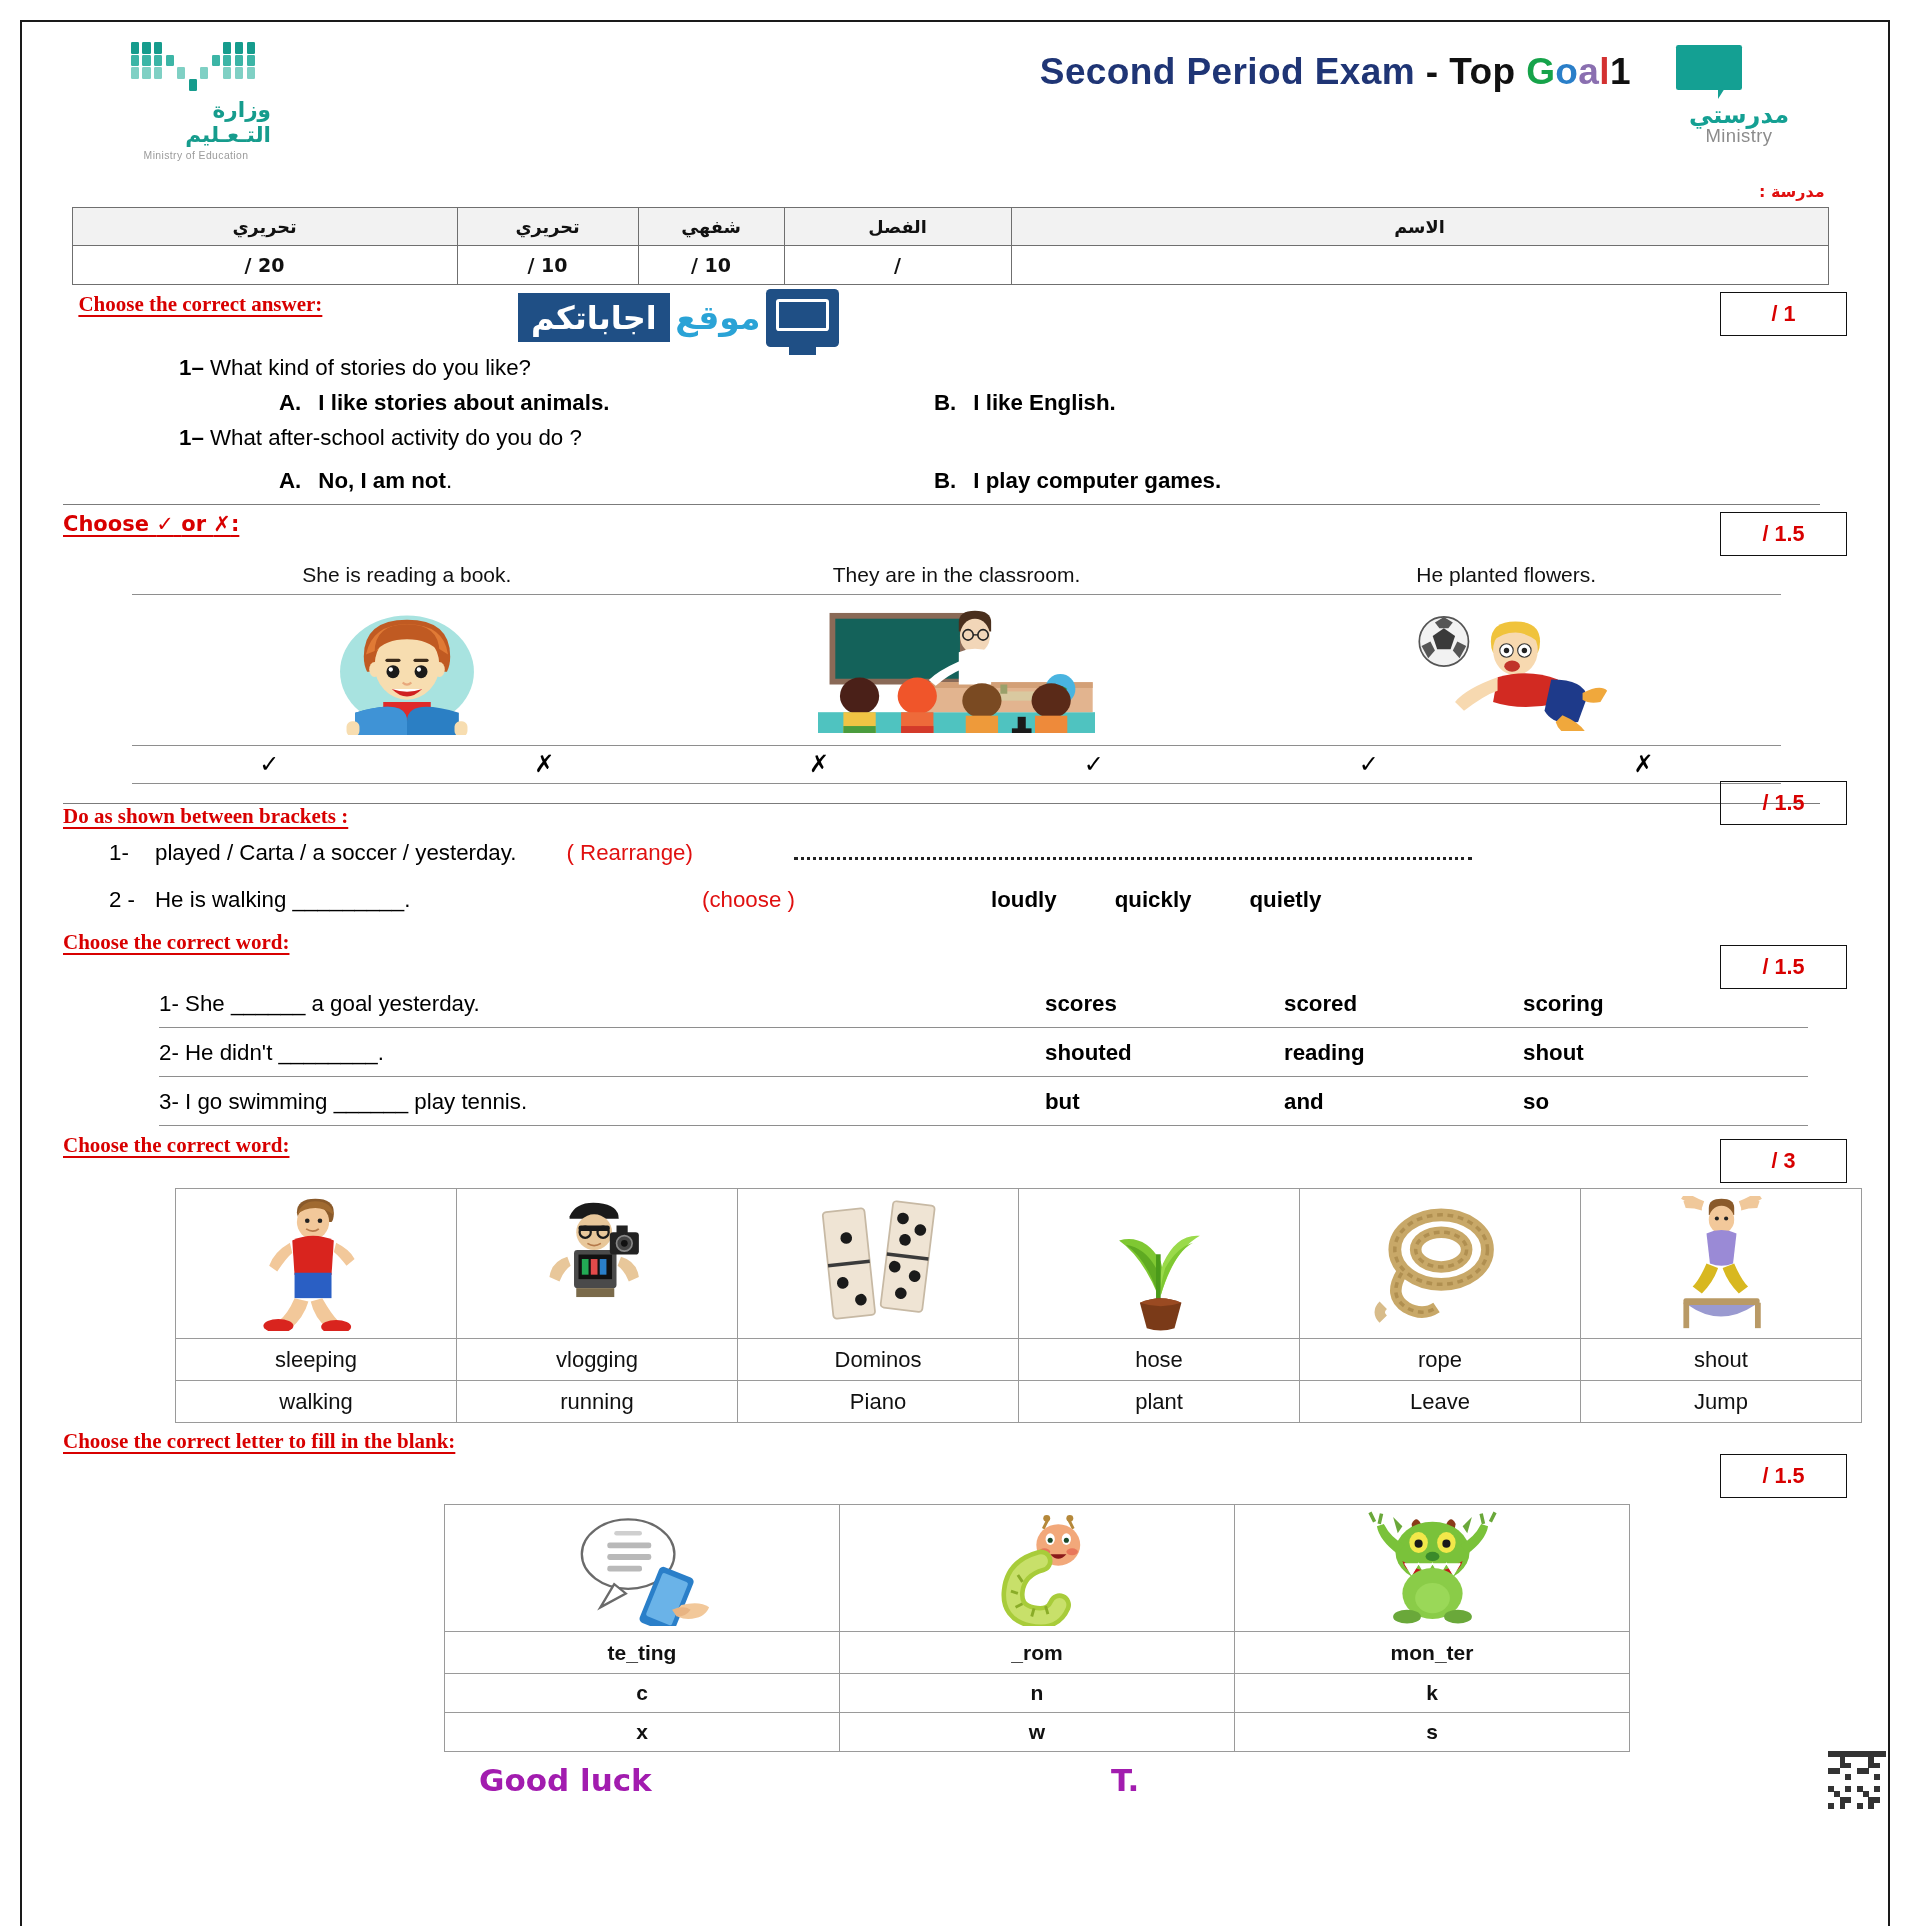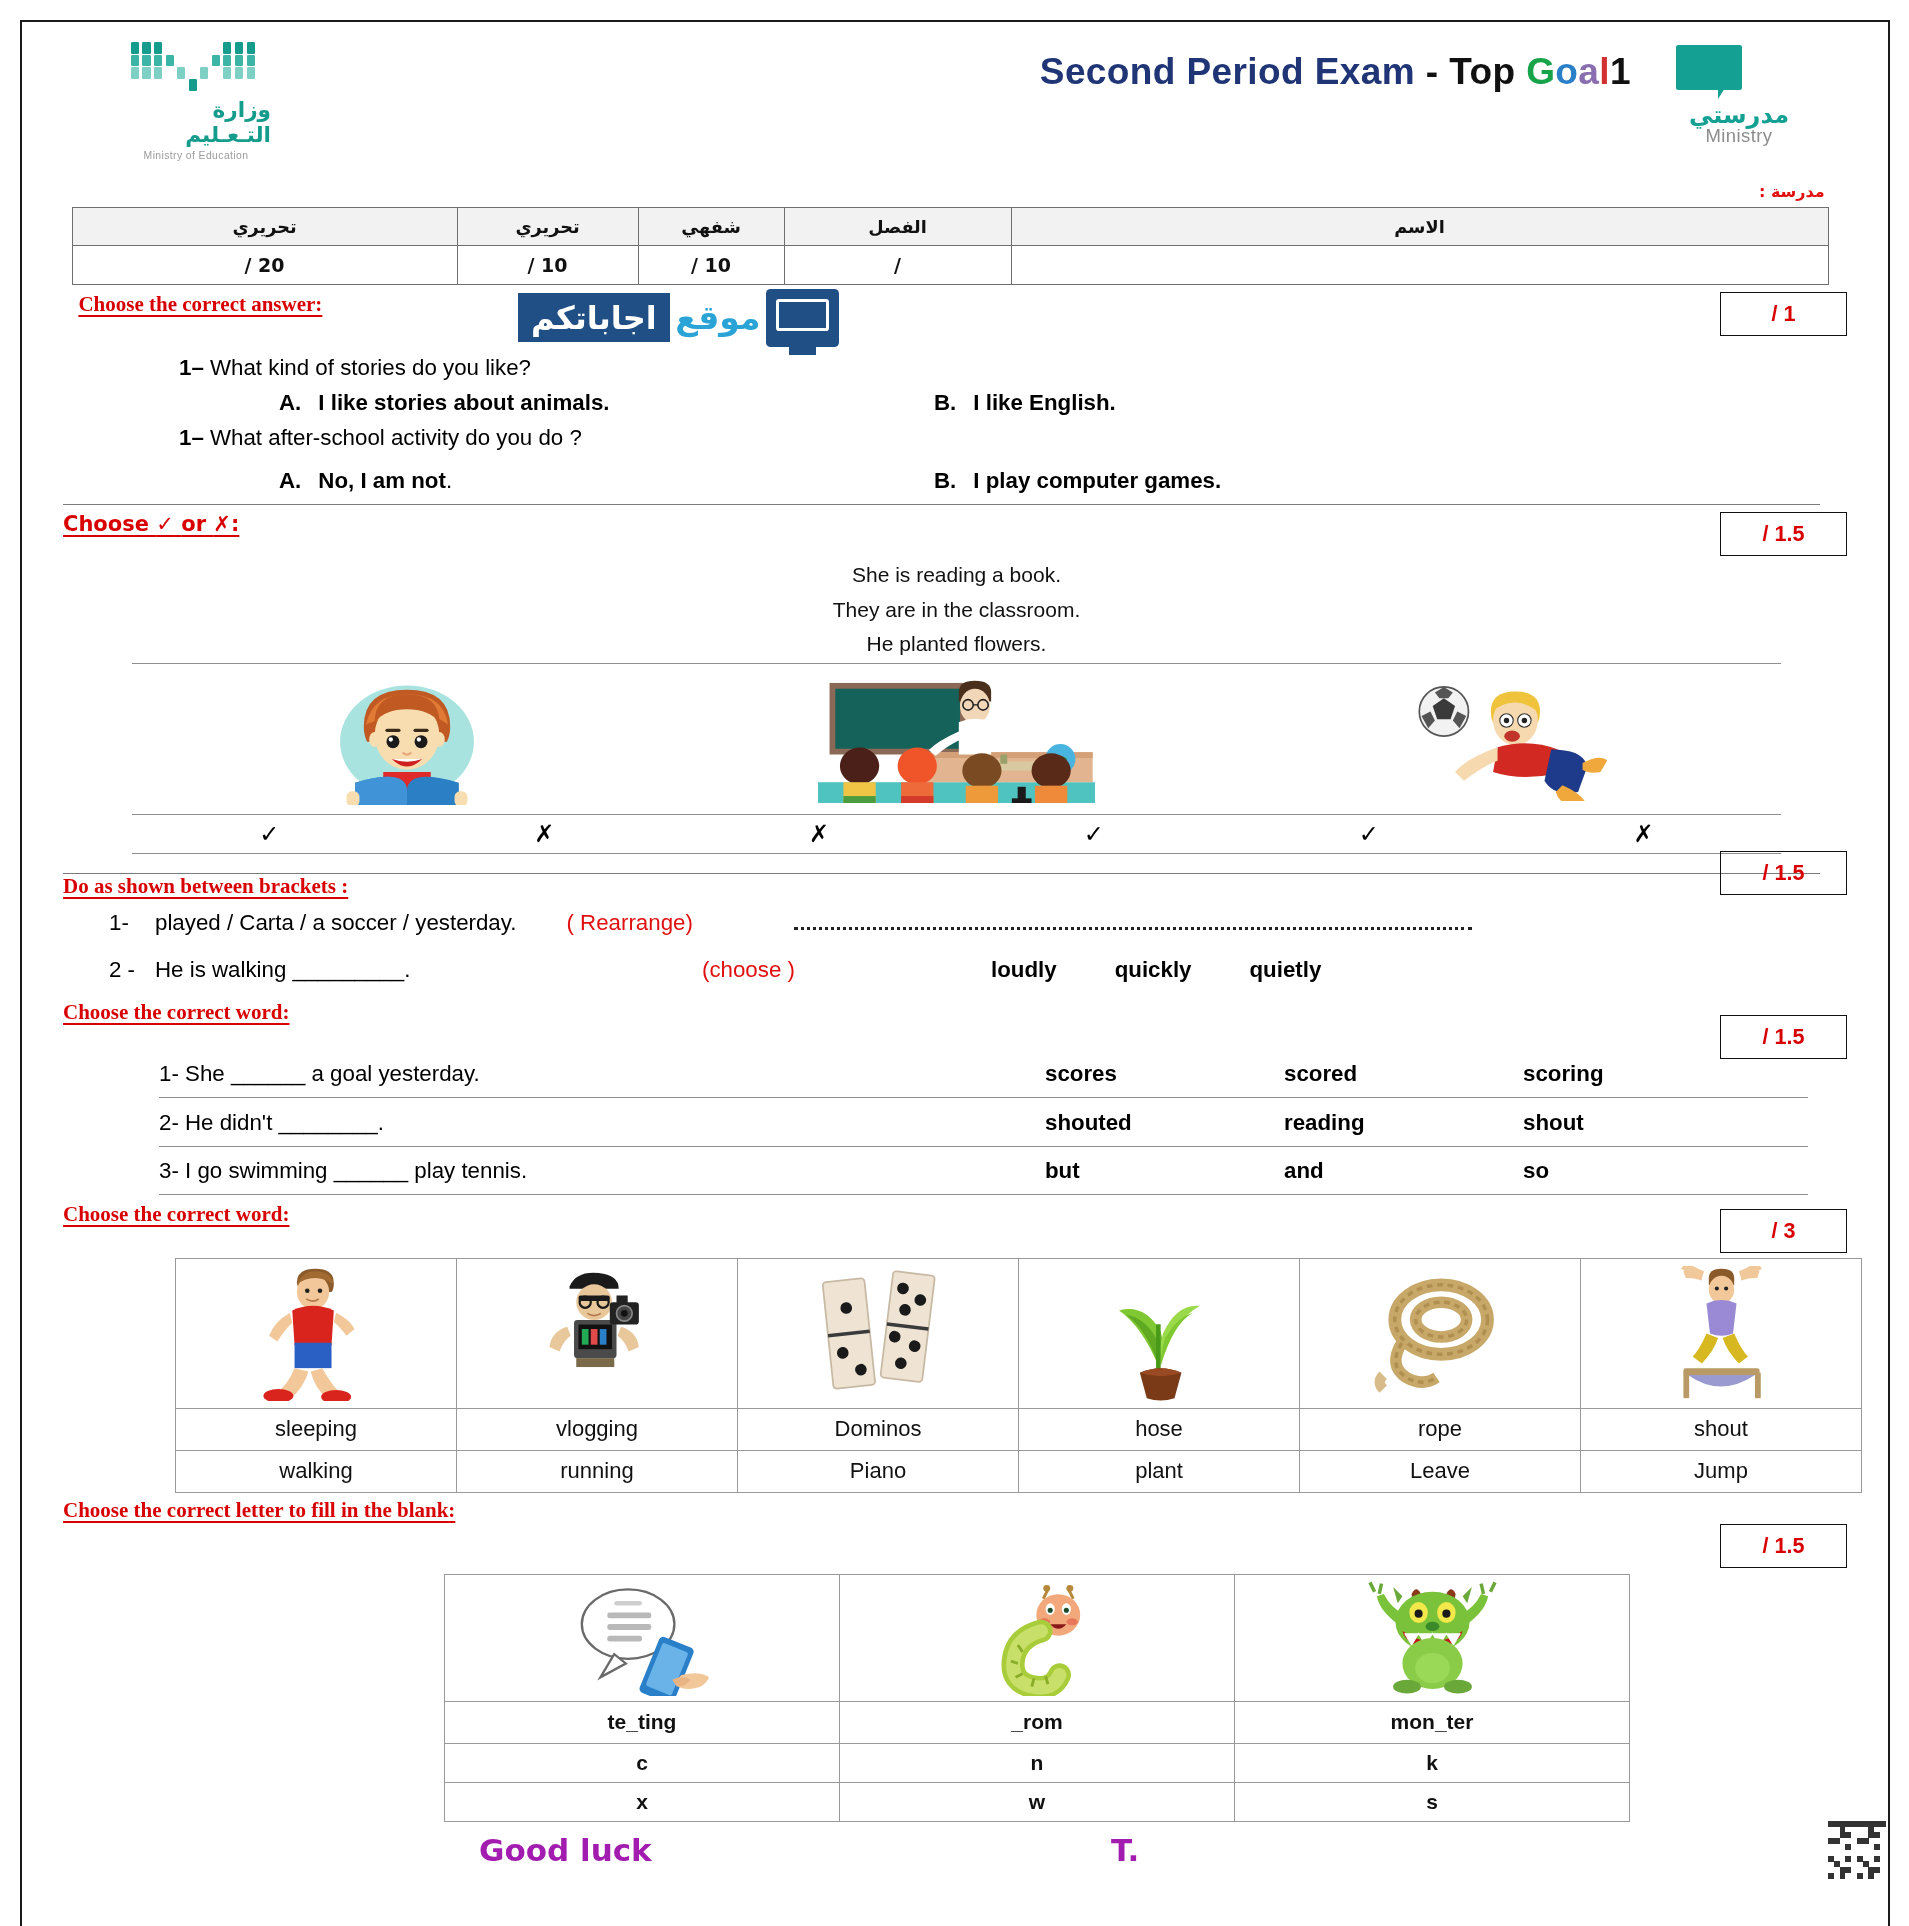--- a/index.html
+++ b/index.html
@@ -77,21 +77,21 @@
   .q-stem { margin:8.5px 0 0 116px; font-size:22.3px; }
   .q-stem b { font-weight:700; }
   .q-opts { display:flex; margin:9.2px 0 0 216px; font-weight:700; font-size:22.3px;}
   .q-opts .opt-a { width:655px; }
   .q-opts .opt-letter { font-weight:700; margin-right:10.8px; }
 
   .divider-long { border-top:1.9px solid #7b7b7b; margin: 10px 0 0 0; width:1757px;}
 
   
   .tick-grid { width:1649px; margin: 3.1px 0 0 69px; }
-  .tick-head { display:flex; border-bottom:1.5px solid #8e8e8e;flex-direction:column; }
+  .tick-head { display:flex; border-bottom:1.5px solid #8e8e8e; }
   .tick-head div { flex:1; text-align:center; font-size:21px; padding:3.9px 0 7px 0; color:#111;}
   .tick-imgs { display:flex; height:150px; align-items:center; }
   .tick-imgs > div { flex:1; display:flex; align-items:center; justify-content:center; }
   .tick-marks { display:flex; border-top:1.5px solid #8e8e8e; border-bottom:1.5px solid #8e8e8e; }
   .tick-marks div { flex:1; text-align:center; font-size:24px; padding:4.6px 0; font-family:"DejaVu Sans",sans-serif;}
 
   
   .br-line { display:flex; align-items:baseline; margin: 11.6px 0 0 46px; font-size:22.3px; }
   .br-num { width:46px; }
   .br-text { }

